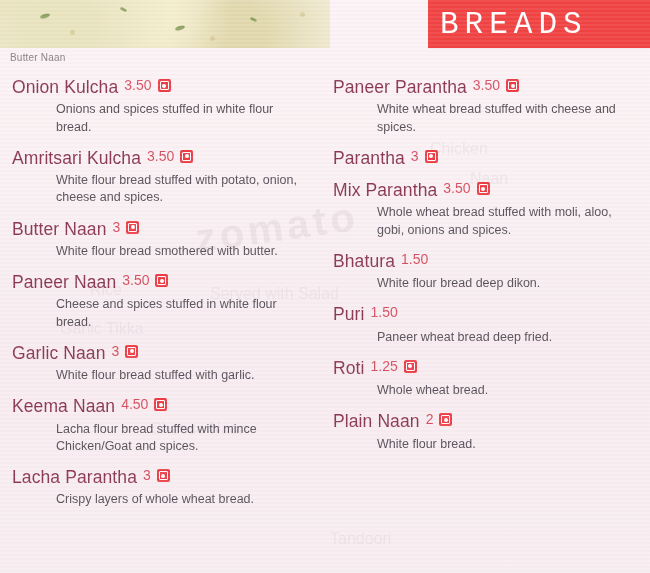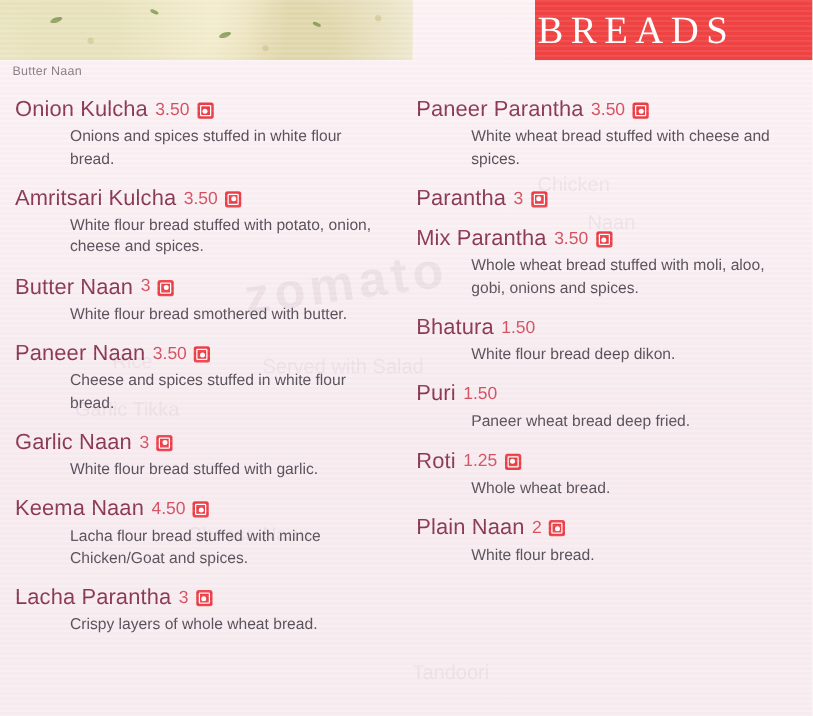--- a/index.html
+++ b/index.html
@@ -76,22 +76,22 @@
     display: flex;
     align-items: center;
     justify-content: flex-start;
     box-shadow: 0 1px 0 rgba(0,0,0,.05);
   }
   .banner-title {
     color: #ffffff;
     font-size: 31px;
     letter-spacing: 6px;
     font-weight: 400;
-    padding-left: 2px;
-    font-family: Liberation Serif, serif;
+    padding-left: 12px;
+    font-family: Liberation Mono, monospace;
     white-space: nowrap;
   }
 
   
   .watermark {
     position:absolute;
     left: 195px; top: 205px;
     font-size: 40px;
     letter-spacing: 4px;
     color: rgba(150,120,140,0.13);
@@ -119,21 +119,21 @@
   .col {
     flex: 1 1 50%;
     padding: 0 14px 0 12px;
     box-sizing: border-box;
   }
   .col.right { padding-left: 8px; }
 
   .item { margin-bottom: 13px; }
   .item-head {
     display: flex;
-    align-items: center;
+    align-items: flex-start;
     gap: 6px;
     line-height: 1.1;
   }
   .item-name {
     font-size: 17.5px;
     color: #7a1d3b;
     font-weight: 400;
     letter-spacing: .1px;
   }
   .item-price {

